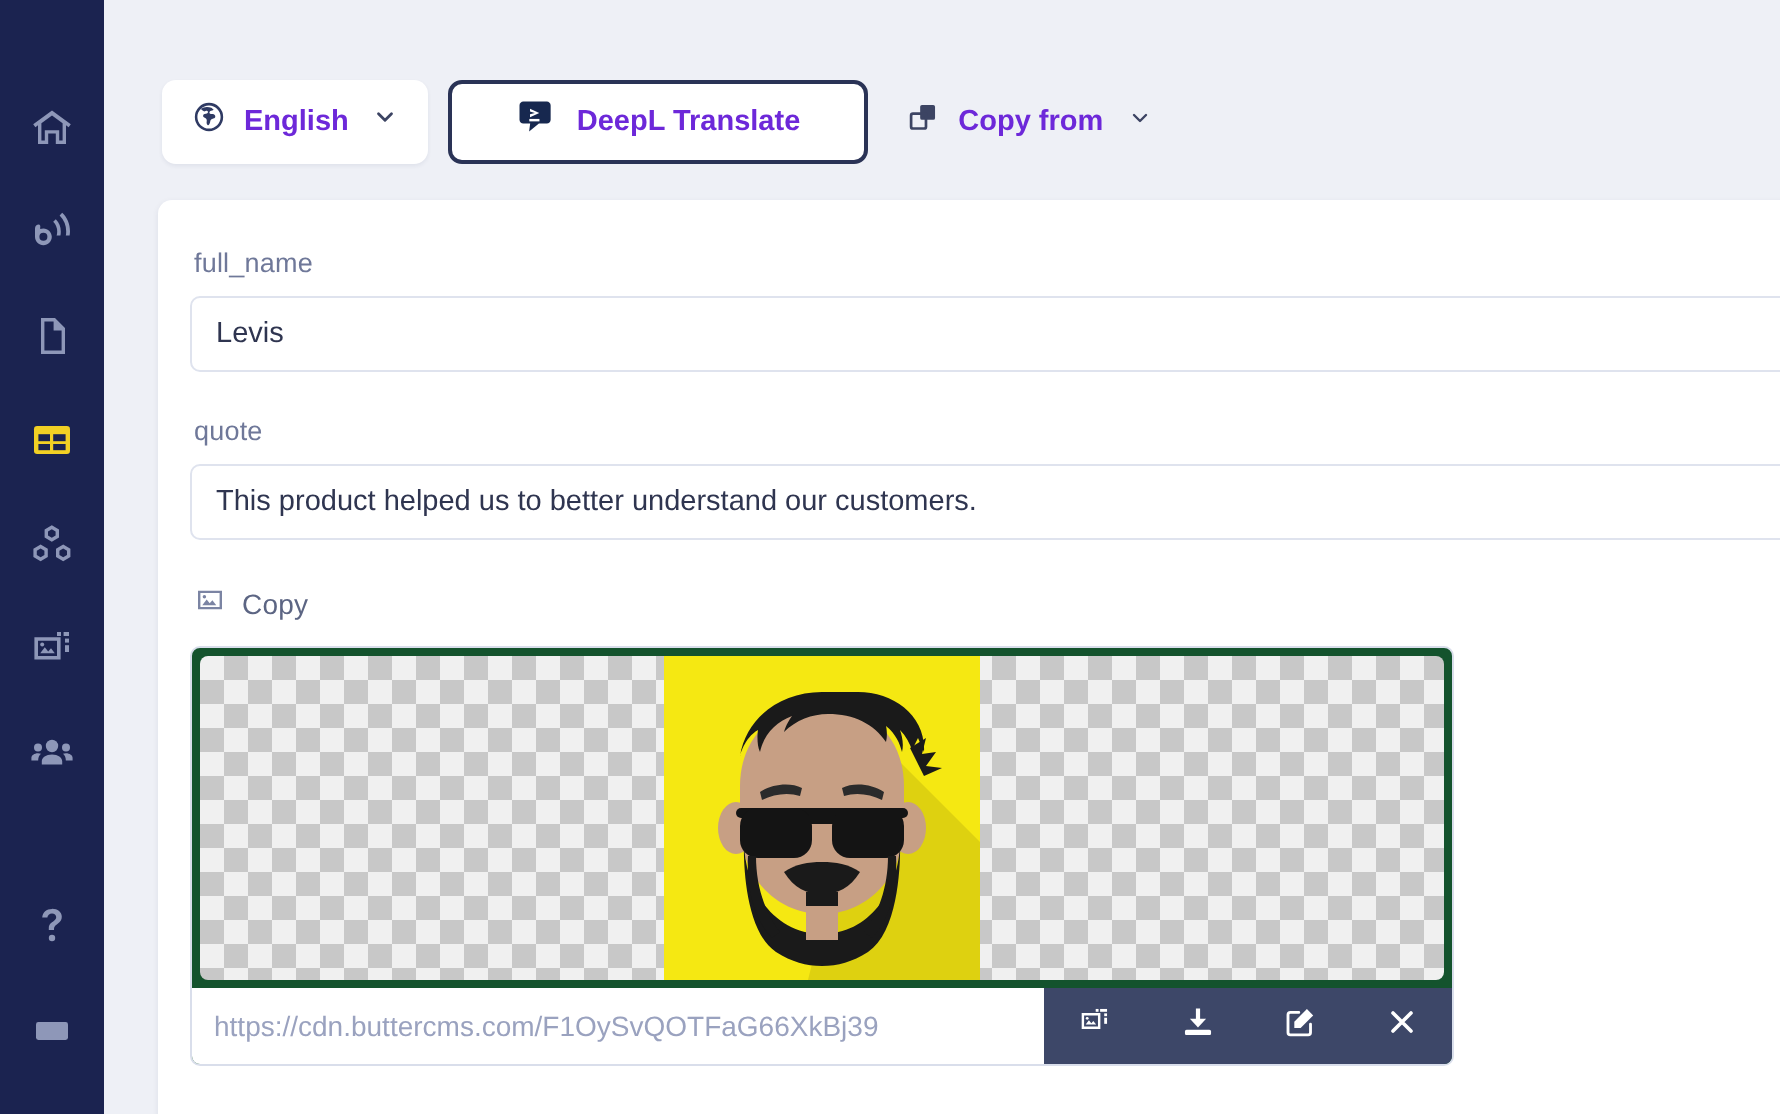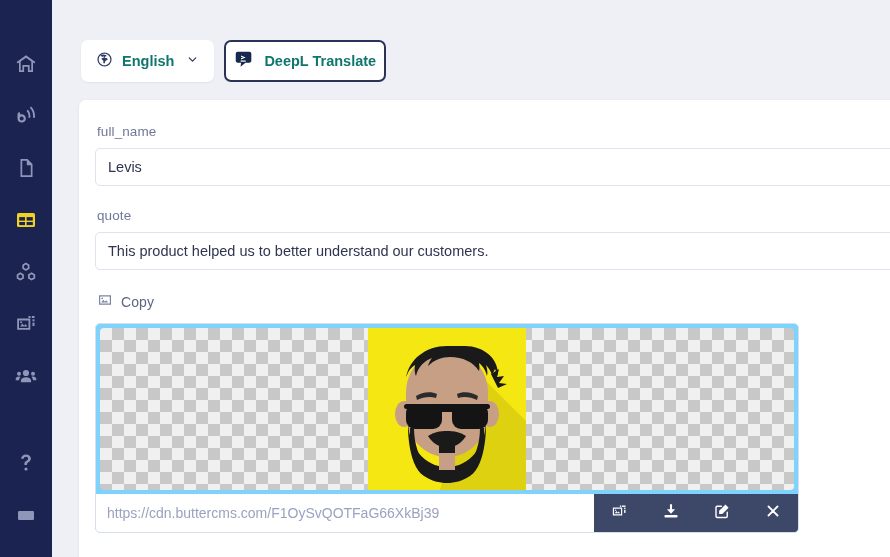--- a/index.html
+++ b/index.html
@@ -44,32 +44,32 @@
     padding: 33px 0 0 29px;
     height: 88px;
   }
   .btn {
     display: inline-flex; align-items: center; gap: 9px;
     height: 42px;
     padding: 0 16px;
     border-radius: 7px;
     font-size: 14.5px;
     font-weight: bold;
-    color: #0f766e;
+    color: #6d28d9;
     background: #ffffff;
     border: 1px solid transparent;
     white-space: nowrap;
     box-shadow: 0 1px 2px rgba(30,40,80,.07);
     cursor: pointer;
   }
   .btn-lang { padding: 0 14px; }
   .btn-deepl {
     border: 2px solid #2a3356;
     background: #ffffff;
-    padding: 0 8px;
+    padding: 0 32px;
     box-shadow: none;
   }
   .btn-plain {
     background: transparent;
     box-shadow: none;
     padding: 0 8px;
   }
   .chev { display: inline-block; margin-left: 3px; }
 
   
@@ -105,25 +105,25 @@
     font-size: 14.5px;
     color: #2f3550;
     padding: 0 12px;
     display: flex; align-items: center;
     font-family: "Liberation Sans", sans-serif;
   }
   .field-gap { height: 14px; }
 
   
   .image-widget {
-    width: 704px;
+    width: 632px;
     border: 1px solid #d9deeb;
     border-radius: 5px;
     overflow: hidden;
-    background: #7dd3fc;
+    background: #14532d;
   }
   .image-preview {
     position: relative;
     height: 162px;
     margin: 4px 4px 0 4px;
     border-radius: 4px;
     overflow: hidden;
     background-color: #f0f0f0;
     background-image:
       linear-gradient(45deg, #c8c8c8 25%, transparent 25%, transparent 75%, #c8c8c8 75%),
@@ -290,20 +290,34 @@
         <span>
           <svg width="21" height="21" viewBox="0 0 24 24">
             <path d="M4.2 3.2h13.4c1.2 0 2.2 1 2.2 2.2v8.1c0 1.2-1 2.2-2.2 2.2h-4.5l-5.6 4.6.6-4.6H4.2c-1.2 0-2.2-1-2.2-2.2V5.4c0-1.2 1-2.2 2.2-2.2z" fill="#17284f"></path>
             <path d="M8 7.3l5.3 2.4L8 12.1v-1.7l2.8-.7L8 8.9V7.3z" fill="#ffffff"></path>
             <rect x="7.6" y="13.1" width="5.8" height="1.4" fill="#ffffff"></rect>
           </svg>
         </span>
         <span>DeepL Translate</span>
       </div>
 
+      <div class="btn btn-plain">
+        <span>
+          <svg width="17" height="17" viewBox="0 0 24 24">
+            <rect x="10" y="3.5" width="10.5" height="10.5" rx="1.3" fill="#3c4463"></rect>
+            <rect x="3.6" y="9.6" width="10.5" height="10.5" rx="1.3" fill="none" stroke="#3c4463" stroke-width="1.9"></rect>
+          </svg>
+        </span>
+        <span>Copy from</span>
+        <span class="chev">
+          <svg width="12" height="12" viewBox="0 0 24 24" fill="none" stroke="#3c4463" stroke-width="2.4" stroke-linecap="round" stroke-linejoin="round">
+              <path d="M6 9l6 6 6-6"></path>
+            </svg>
+        </span>
+      </div>
     </div>
 
     <div class="card">
 
       <div class="field">
         <div class="field-label">full_name</div>
         <div class="input">Levis</div>
       </div>
 
       <div class="field-gap"></div>

